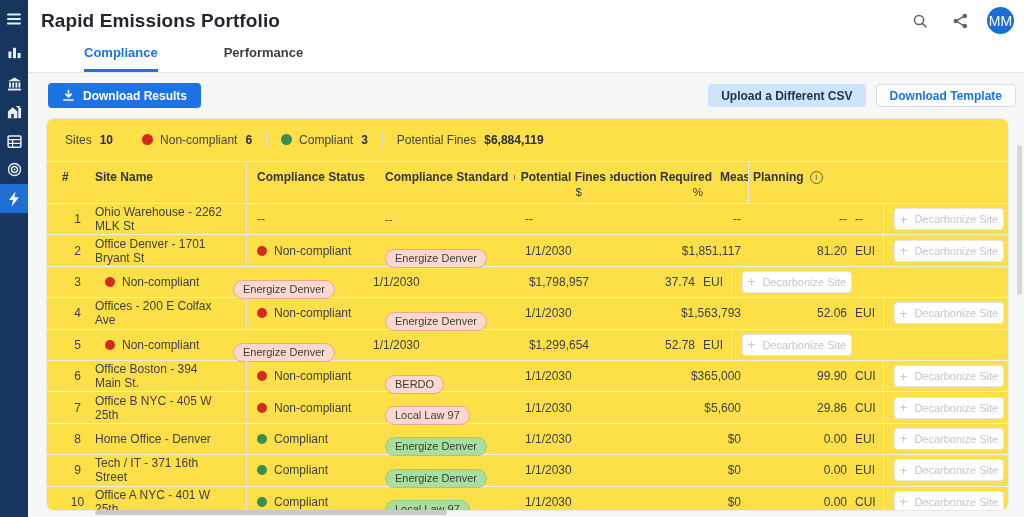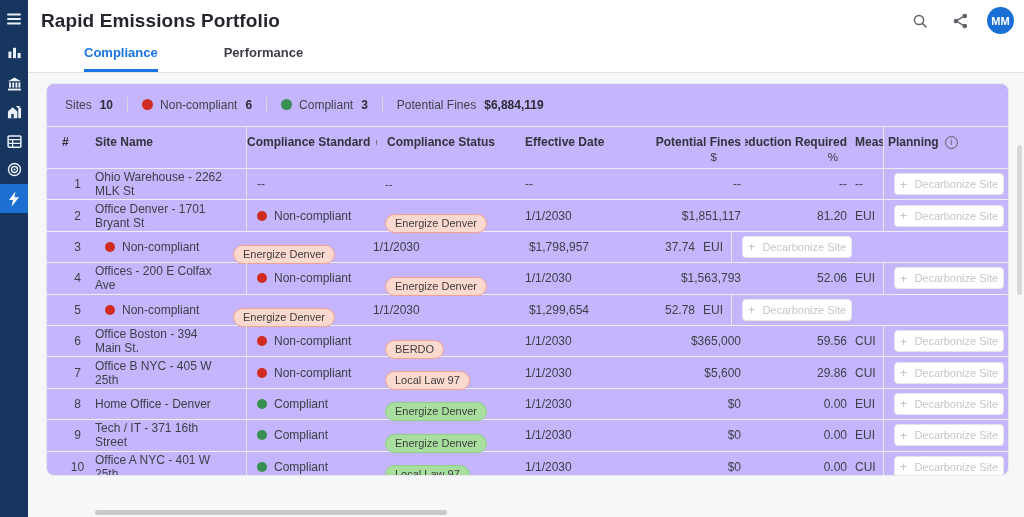--- a/index.html
+++ b/index.html
@@ -12,36 +12,36 @@
   .side-item svg { display:block; }
   .side-item.active { background:#1d70d2; }
 
   
   .main { position:absolute; left:28px; top:0; width:996px; height:517px; }
 
   .topbar { background:#ffffff; height:73px; position:relative; border-bottom:1px solid #e3e4e6; }
   .page-title { position:absolute; left:13px; top:10px; font-size:19px; font-weight:700; color:#25252e; letter-spacing:.1px; }
   .top-actions { position:absolute; right:10px; top:7px; display:flex; align-items:center; gap:14px; }
   .icon-btn { width:26px; height:26px; display:flex; align-items:center; justify-content:center; cursor:pointer; }
-  .avatar { width:27px; height:27px; border-radius:50%; background:#1a6fd4; color:#fff; font-size:11px; font-weight:700; display:flex; align-items:center; justify-content:center; cursor:pointer; }
+  .avatar { width:27px; height:27px; border-radius:50%; background:#1a6fd4; color:#fff; font-size:14px; font-weight:400; display:flex; align-items:center; justify-content:center; cursor:pointer; }
 
   .tabs { position:absolute; left:20px; bottom:0; display:flex; gap:30px; }
   .tab { font-size:13px; font-weight:700; color:#3d3e48; padding-bottom:9px; border-bottom:3px solid transparent; cursor:pointer;margin-left:36px; }
   .tab.active { color:#1b74e4; border-bottom-color:#1b74e4; }
 
   
   .toolbar { margin:10px 8px 0 20px; display:flex; justify-content:space-between; align-items:center; }
   .btn { border:none; border-radius:4px; font-family:"Liberation Sans",sans-serif; font-size:12px; font-weight:700; cursor:pointer; display:inline-flex; align-items:center; }
   .btn-primary { background:#1b74e4; color:#fff; height:25px; padding:0 14px; gap:8px; }
   .right-btns { display:flex; gap:10px; }
   .btn-soft { background:#cfe3f9; color:#20344d; height:23px; padding:0 13px; }
   .btn-outline { background:#fff; color:#1b74e4; border:1px solid #d3dde8; height:23px; padding:0 13px; }
 
   
-  .card { margin:10px 15px 0 18px; background:#c4b5fd; border:1px solid #e7e8ea; border-radius:8px; height:393px; overflow:hidden; }
+  .card { margin:10px 15px 0 18px; background:#fde047; border:1px solid #e7e8ea; border-radius:8px; height:393px; overflow:hidden; }
 
   .summary { display:flex; align-items:center; padding:13px 0 11px 18px; font-size:12px; color:#42434a; }
   .summary .lbl { margin-right:8px; }
   .summary .val { font-weight:700; color:#2c2c34; }
   .divider { width:1px; height:15px; background:#d9dadc; margin:0 14px; }
   .dot { width:11px; height:11px; border-radius:50%; display:inline-block; margin-right:7px; flex:0 0 auto; }
   .dot.red { background:#d02b20; }
   .dot.green { background:#388f52; }
   .sgroup { display:flex; align-items:center; }
 
@@ -178,20 +178,36 @@
           </svg>
       </div>
       <div class="avatar">MM</div>
     </div>
     <nav class="tabs">
       <div class="tab active">Compliance</div>
       <div class="tab">Performance</div>
     </nav>
   </header>
 
+  <div class="toolbar">
+    <button class="btn btn-primary">
+      <svg width="13" height="13" viewBox="0 0 14 14">
+          <g stroke="#fff" stroke-width="1.6" fill="none" stroke-linecap="round" stroke-linejoin="round">
+            <path d="M7 1.5v6.5"></path>
+            <path d="M4 5.5l3 3 3-3"></path>
+            <path d="M2 11.8h10"></path>
+          </g>
+        </svg>
+      <span>Download Results</span>
+    </button>
+    <div class="right-btns">
+      <button class="btn btn-soft">Upload a Different CSV</button>
+      <button class="btn btn-outline">Download Template</button>
+    </div>
+  </div>
 
   <section class="card">
 
     <div class="summary">
       <div class="sgroup">
         <span class="lbl">Sites</span>
         <span class="val">10</span>
       </div>
       <div class="divider"></div>
       <div class="sgroup">
@@ -213,32 +229,29 @@
     </div>
 
     <div class="table-wrap">
       <div class="trow thead">
         <div class="cell c-num">
             <span class="h1">#</span>
           </div>
         <div class="cell c-site">
             <span class="h1">Site Name</span>
           </div>
+        <div class="cell c-status">
+            <span class="h1">Compliance Status</span>
+          </div>
         <div class="cell c-std">
           <span class="h1">
             <span>Compliance Standard</span>
             <span class="info-icon">i</span>
           </span>
         </div>
-        <div class="cell c-status">
-            <span class="h1">Compliance Status</span>
-          </div>
-        <div class="cell c-date">
-            <span class="h1">Effective Date</span>
-          </div>
         <div class="cell c-fines r">
           <span class="h1">
 
             <span>Potential Fines</span>
           </span>
           <span class="h2 unit-fines">$</span>
         </div>
         <div class="cell c-red r">
           <span class="h1">
               <span>Reduction Required</span>
@@ -377,21 +390,21 @@
       <span class="status-wrap">
         <span class="dot red"></span>
         <span>Non-compliant</span>
       </span>
     </div>
     <div class="cell c-std">
               <span class="badge red">BERDO</span>
             </div>
     <div class="cell c-date">1/1/2030</div>
     <div class="cell c-fines r">$365,000</div>
-    <div class="cell c-red r">59.56</div>
+    <div class="cell c-red r">99.90</div>
     <div class="cell c-meas">CUI</div>
     <div class="cell c-plan">
       <button class="decarb-btn">
         <span class="plus">+</span>
         <span>Decarbonize Site</span>
       </button>
     </div>
   </div>
           <div class="trow">
     <div class="cell c-num">7</div>

